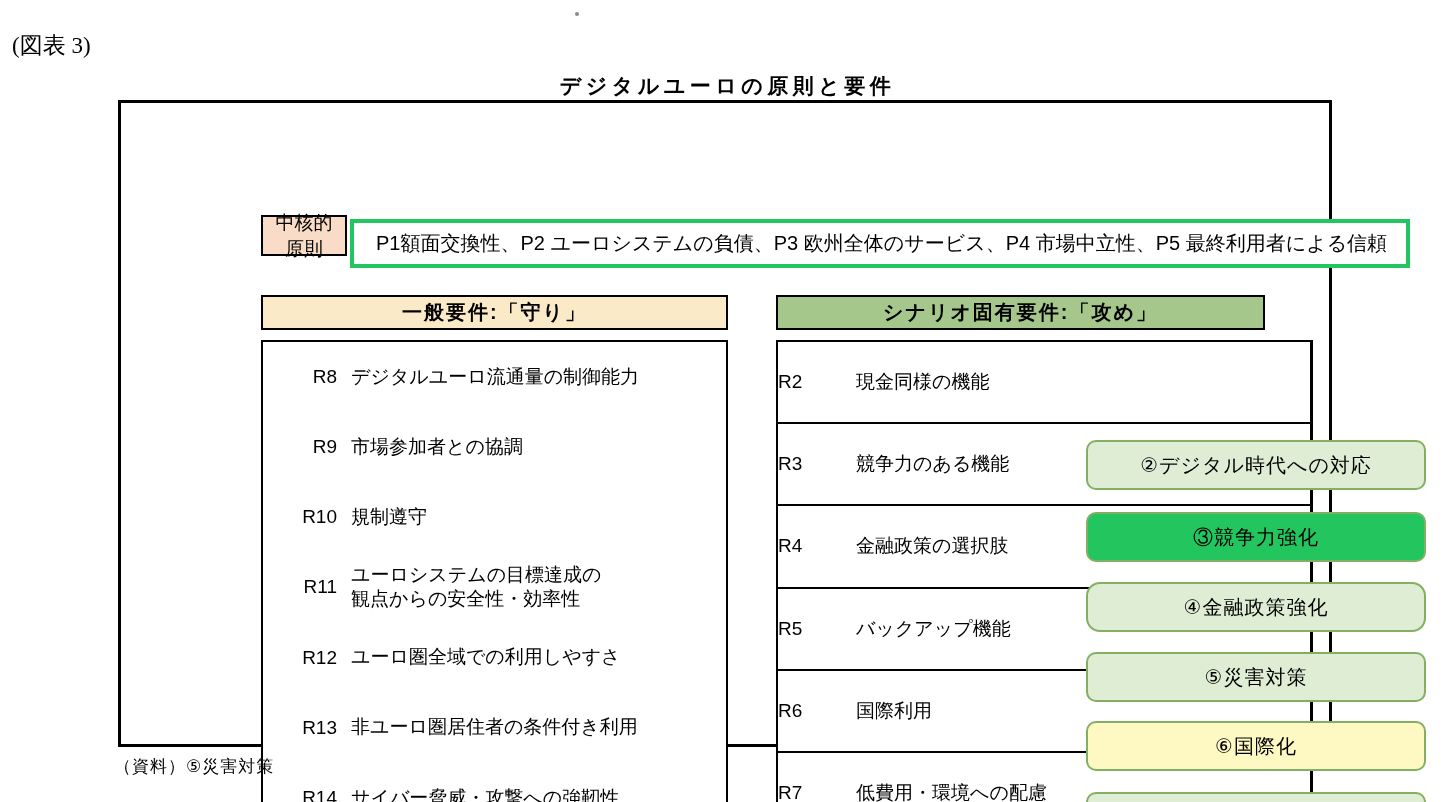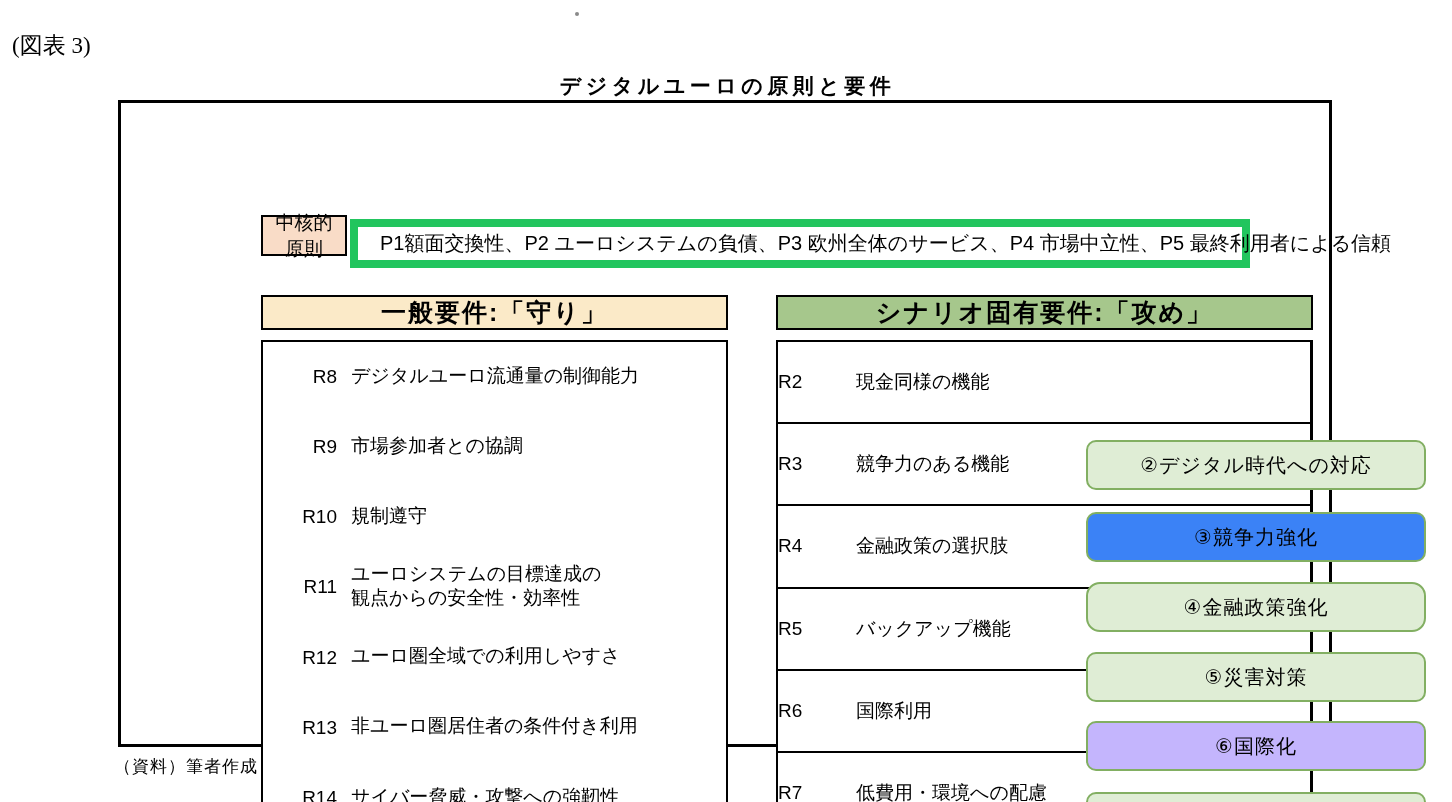--- a/index.html
+++ b/index.html
@@ -39,43 +39,43 @@
     border: 3px solid #000; background: #fff;
   }
 
   #core-label {
     left: 140px; top: 112px; width: 86px; height: 41px;
     border: 2px solid #000;
     display: flex; align-items: center; justify-content: center;
     text-align: center; font-size: 19px; line-height: 1.35;
   }
   #core-text {
-    left: 229px; top: 116px; width: 900px; height: 49px;
-    border: 8px solid #22c55e; background: #fff;
+    left: 229px; top: 116px; width: 1060px; height: 49px;
+    border: 4px solid #22c55e; background: #fff;
     display: flex; align-items: center;
     padding-left: 22px; font-size: 20px;
     white-space: nowrap;
   }
 
   .col-header {
     height: 35px; border: 2px solid #000;
     display: flex; align-items: center; justify-content: center;
-    font-size: 25px; font-weight: bold; letter-spacing: 2px;
+    font-size: 20px; font-weight: bold; letter-spacing: 2px;
   }
   #general-header  { left: 140px; top: 192px; width: 467px; }
-  #scenario-header { left: 655px; top: 192px; width: 537px; }
+  #scenario-header { left: 655px; top: 192px; width: 489px; }
 
   #general-table {
     left: 140px; top: 237px; width: 467px; height: 495px;
     border: 2px solid #000; background: #fff;
     display: flex; flex-direction: column;
   }
   .g-row { flex: 1; display: flex; align-items: center; }
   .g-id   { flex: none; width: 74px; text-align: right; font-size: 19px; }
-  .g-text { margin-left: 14px; font-size: 19px; line-height: 1.3; font-family: Liberation Mono, monospace; }
+  .g-text { margin-left: 14px; font-size: 19px; line-height: 1.3; }
 
   #scenario-table {
     left: 655px; top: 237px; width: 537px; height: 495px;
     border: 2px solid #000; border-right-width: 3px; background: #fff;
     display: flex; flex-direction: column;
   }
   .s-row {
     flex: 1; display: flex; align-items: center;
     border-bottom: 2px solid #000; gap: 40px;
   }
@@ -172,21 +172,21 @@
       <span class="s-id">R6</span>
       <span class="s-text">国際利用</span>
     </div>
     <div class="s-row">
       <span class="s-id">R7</span>
       <span class="s-text">低費用・環境への配慮</span>
     </div>
   </div>
 
   <div id="goal-2" class="goal-box" style="background: rgb(223, 237, 213); border: 2px solid rgb(130, 175, 98);">②デジタル時代への対応</div>
-  <div id="goal-3" class="goal-box" style="background: #3b82f6; border: 2px solid rgb(130, 175, 98);">③競争力強化</div>
+  <div id="goal-3" class="goal-box" style="background: #22c55e; border: 2px solid rgb(130, 175, 98); font-family: Liberation Mono, monospace;">③競争力強化</div>
   <div id="goal-4" class="goal-box" style="background: rgb(223, 237, 213); border: 2px solid rgb(130, 175, 98);">④金融政策強化</div>
   <div id="goal-5" class="goal-box" style="background: rgb(223, 237, 213); border: 2px solid rgb(130, 175, 98);">⑤災害対策</div>
-  <div id="goal-6" class="goal-box" style="background: #c4b5fd; border: 2px solid rgb(130, 175, 98);">⑥国際化</div>
+  <div id="goal-6" class="goal-box" style="background: #fef9c3; border: 2px solid rgb(130, 175, 98);">⑥国際化</div>
   <div id="goal-7" class="goal-box" style="background: rgb(223, 237, 213); border: 2px solid rgb(130, 175, 98);">⑦費用削減、環境対策</div>
 
 </div>
 
-<div id="source-note" class="abs">（資料）筆者作成</div>
+<div id="source-note" class="abs">（資料）⑤災害対策</div>
 
 </body></html>

